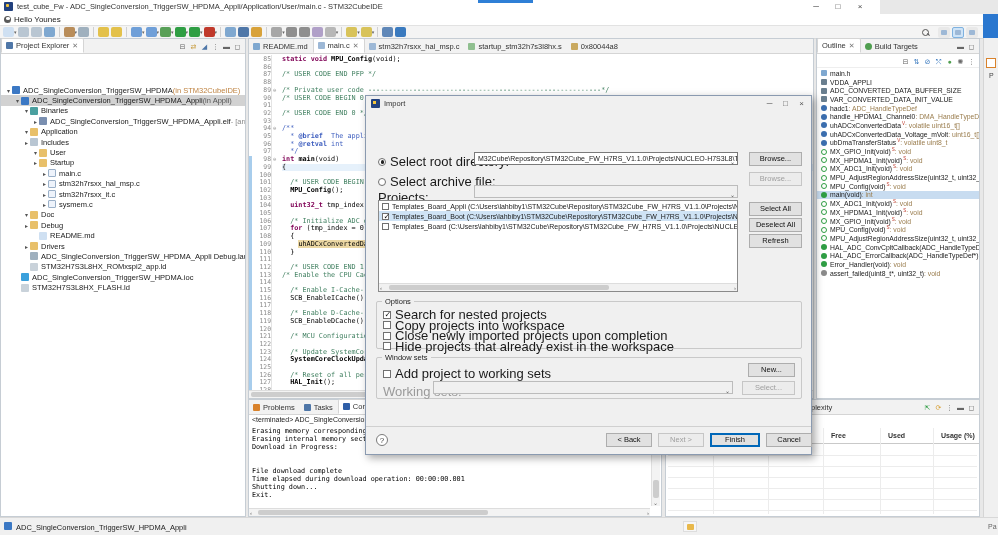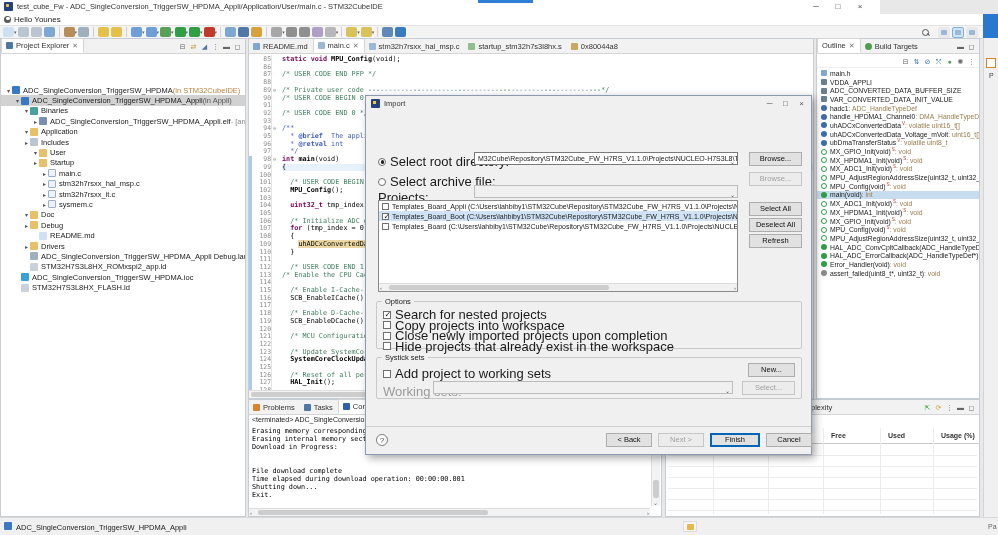--- a/index.html
+++ b/index.html
@@ -732,21 +732,21 @@
             <span style="margin-left: 4px;">Close newly imported projects upon completion</span>
           </div>
           <div class="drow" style="left: 6px; top: 36.5px;">
             <span class="cb"></span>
             <span style="margin-left: 4px;">Hide projects that already exist in the workspace</span>
           </div>
         </div>
     </div>
 
     <div class="dgroup" style="left:10px;top:261px;width:426px;height:42px">
-      <span class="dglabel">Systick sets</span>
+      <span class="dglabel">Window sets</span>
       <div class="drow" style="left:6px;top:8px">
         <span class="cb"></span>
         <span style="margin-left:4px">Add project to working sets</span>
       </div>
       <div class="dbtn" style="right:6px;top:5px;width:47px">New...</div>
       <div class="drow" style="left:6px;top:26px;color:#9a9a9a">Working sets:</div>
       <div class="dcombo dis abs" style="left:56px;top:23px;width:300px">
           <span class="dd">⌄</span>
         </div>
       <div class="dbtn dis" style="right:6px;top:23px;width:53px">Select...</div>

